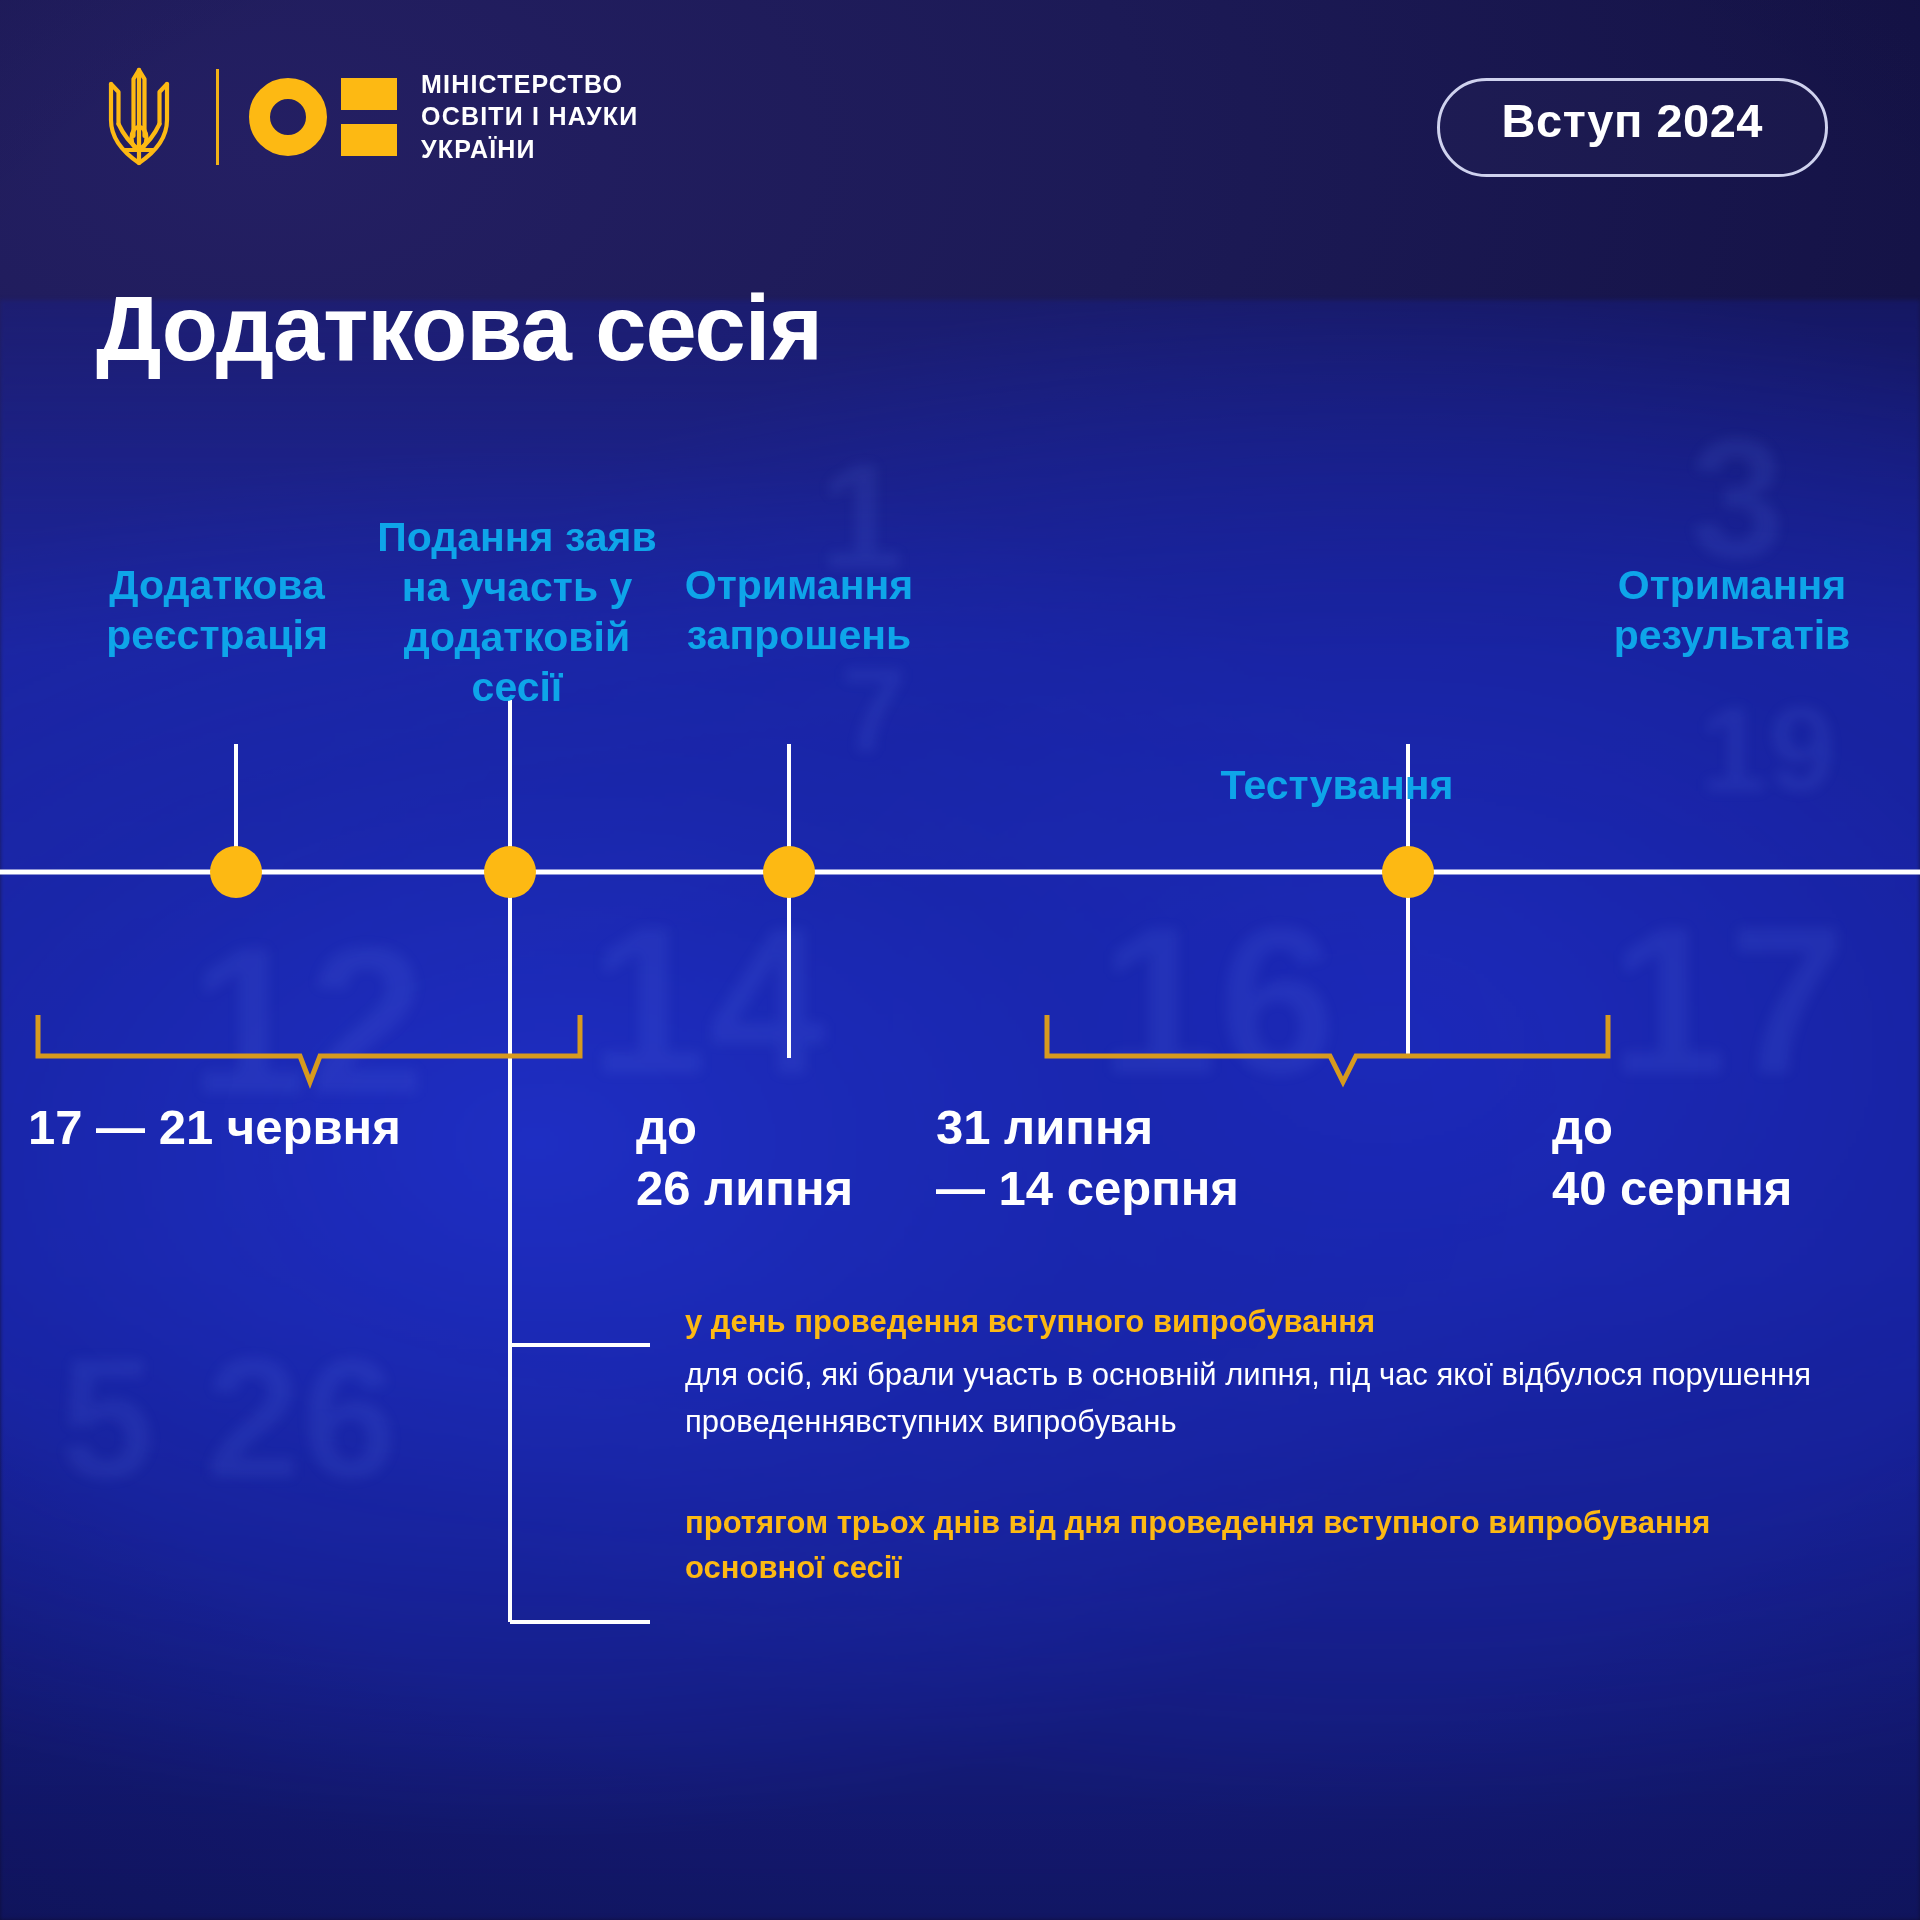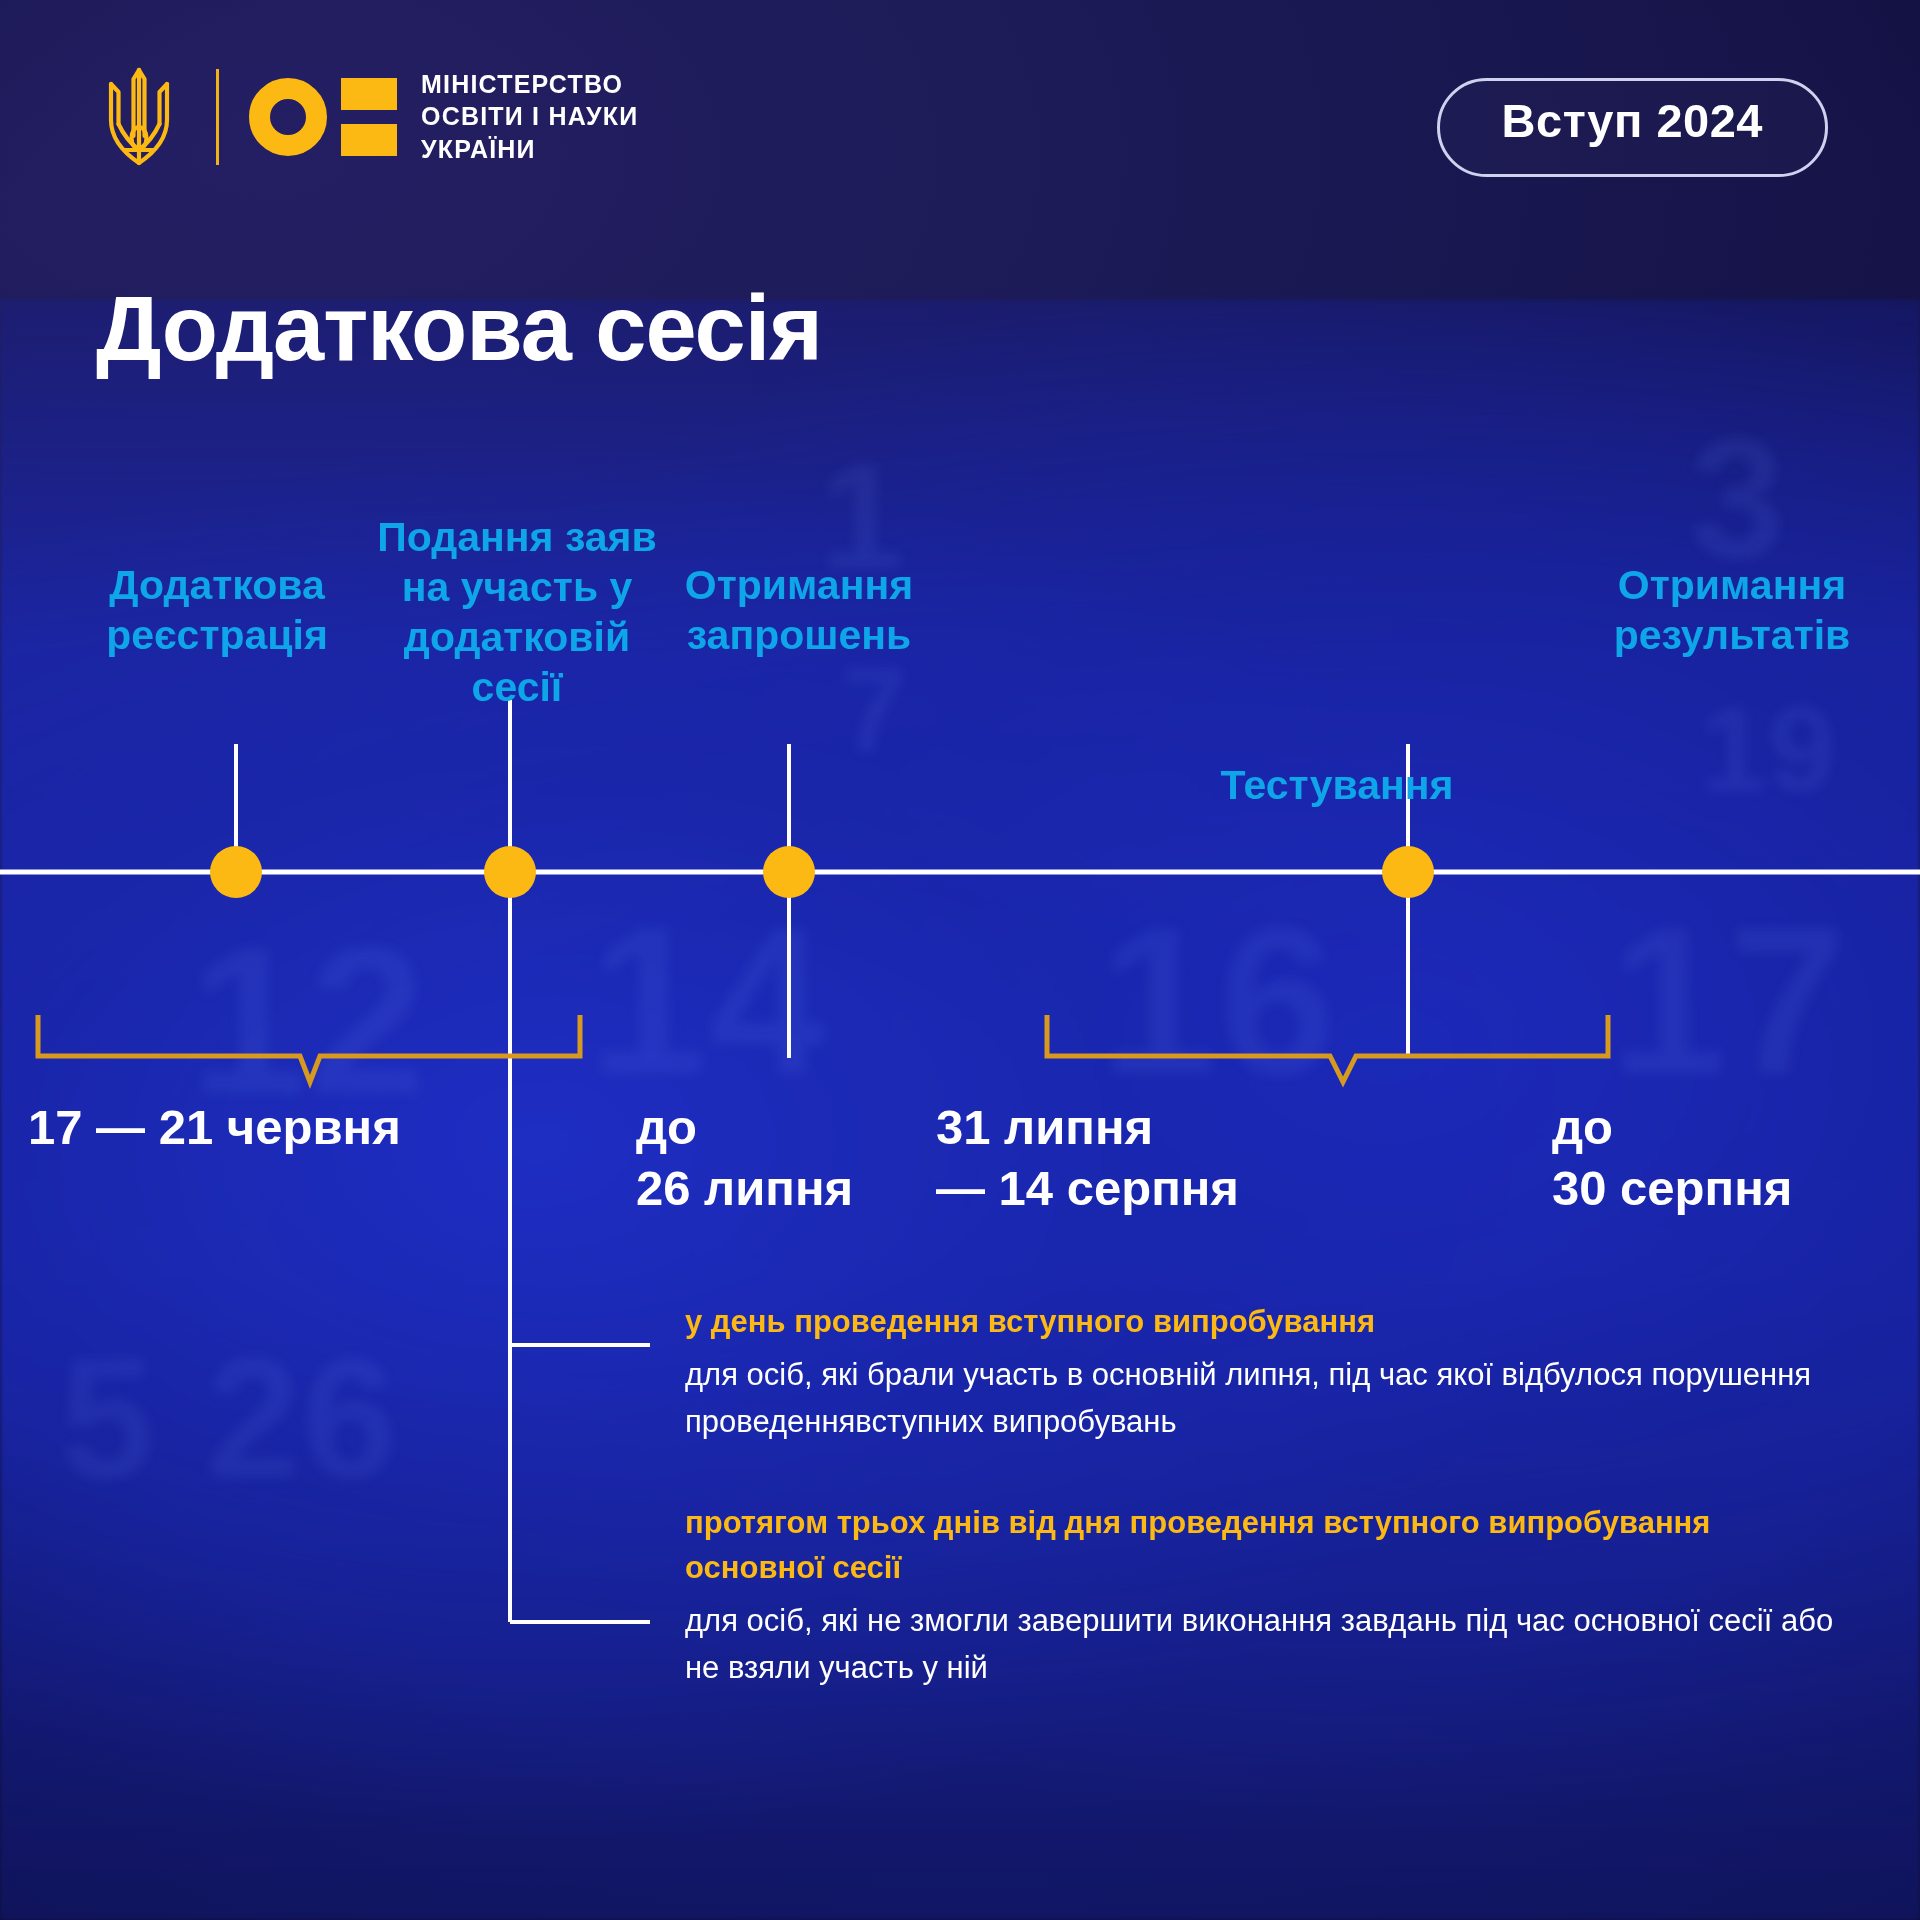--- a/index.html
+++ b/index.html
@@ -197,25 +197,24 @@
 <div class="tl-date dt-2">
   <div>до</div>
   <div>26 липня</div>
 </div>
 <div class="tl-date dt-3">
   <div>31 липня</div>
   <div>— 14 серпня</div>
 </div>
 <div class="tl-date dt-4">
   <div>до</div>
-  <div>30 серпня</div>
+  <div>40 серпня</div>
 </div>
 
 <div class="notes">
   <div class="note">
     <div class="note-head">у день проведення вступного випробування</div>
     <div class="note-body">для осіб, які брали участь в основній липня, під час якої відбулося порушення проведеннявступних випробувань</div>
   </div>
   <div class="note">
     <div class="note-head">протягом трьох днів від дня проведення вступного випробування основної сесії</div>
-    <div class="note-body">для осіб, які не змогли завершити виконання завдань під час основної сесії або не взяли участь у ній</div>
   </div>
 </div>
 
 </body></html>

